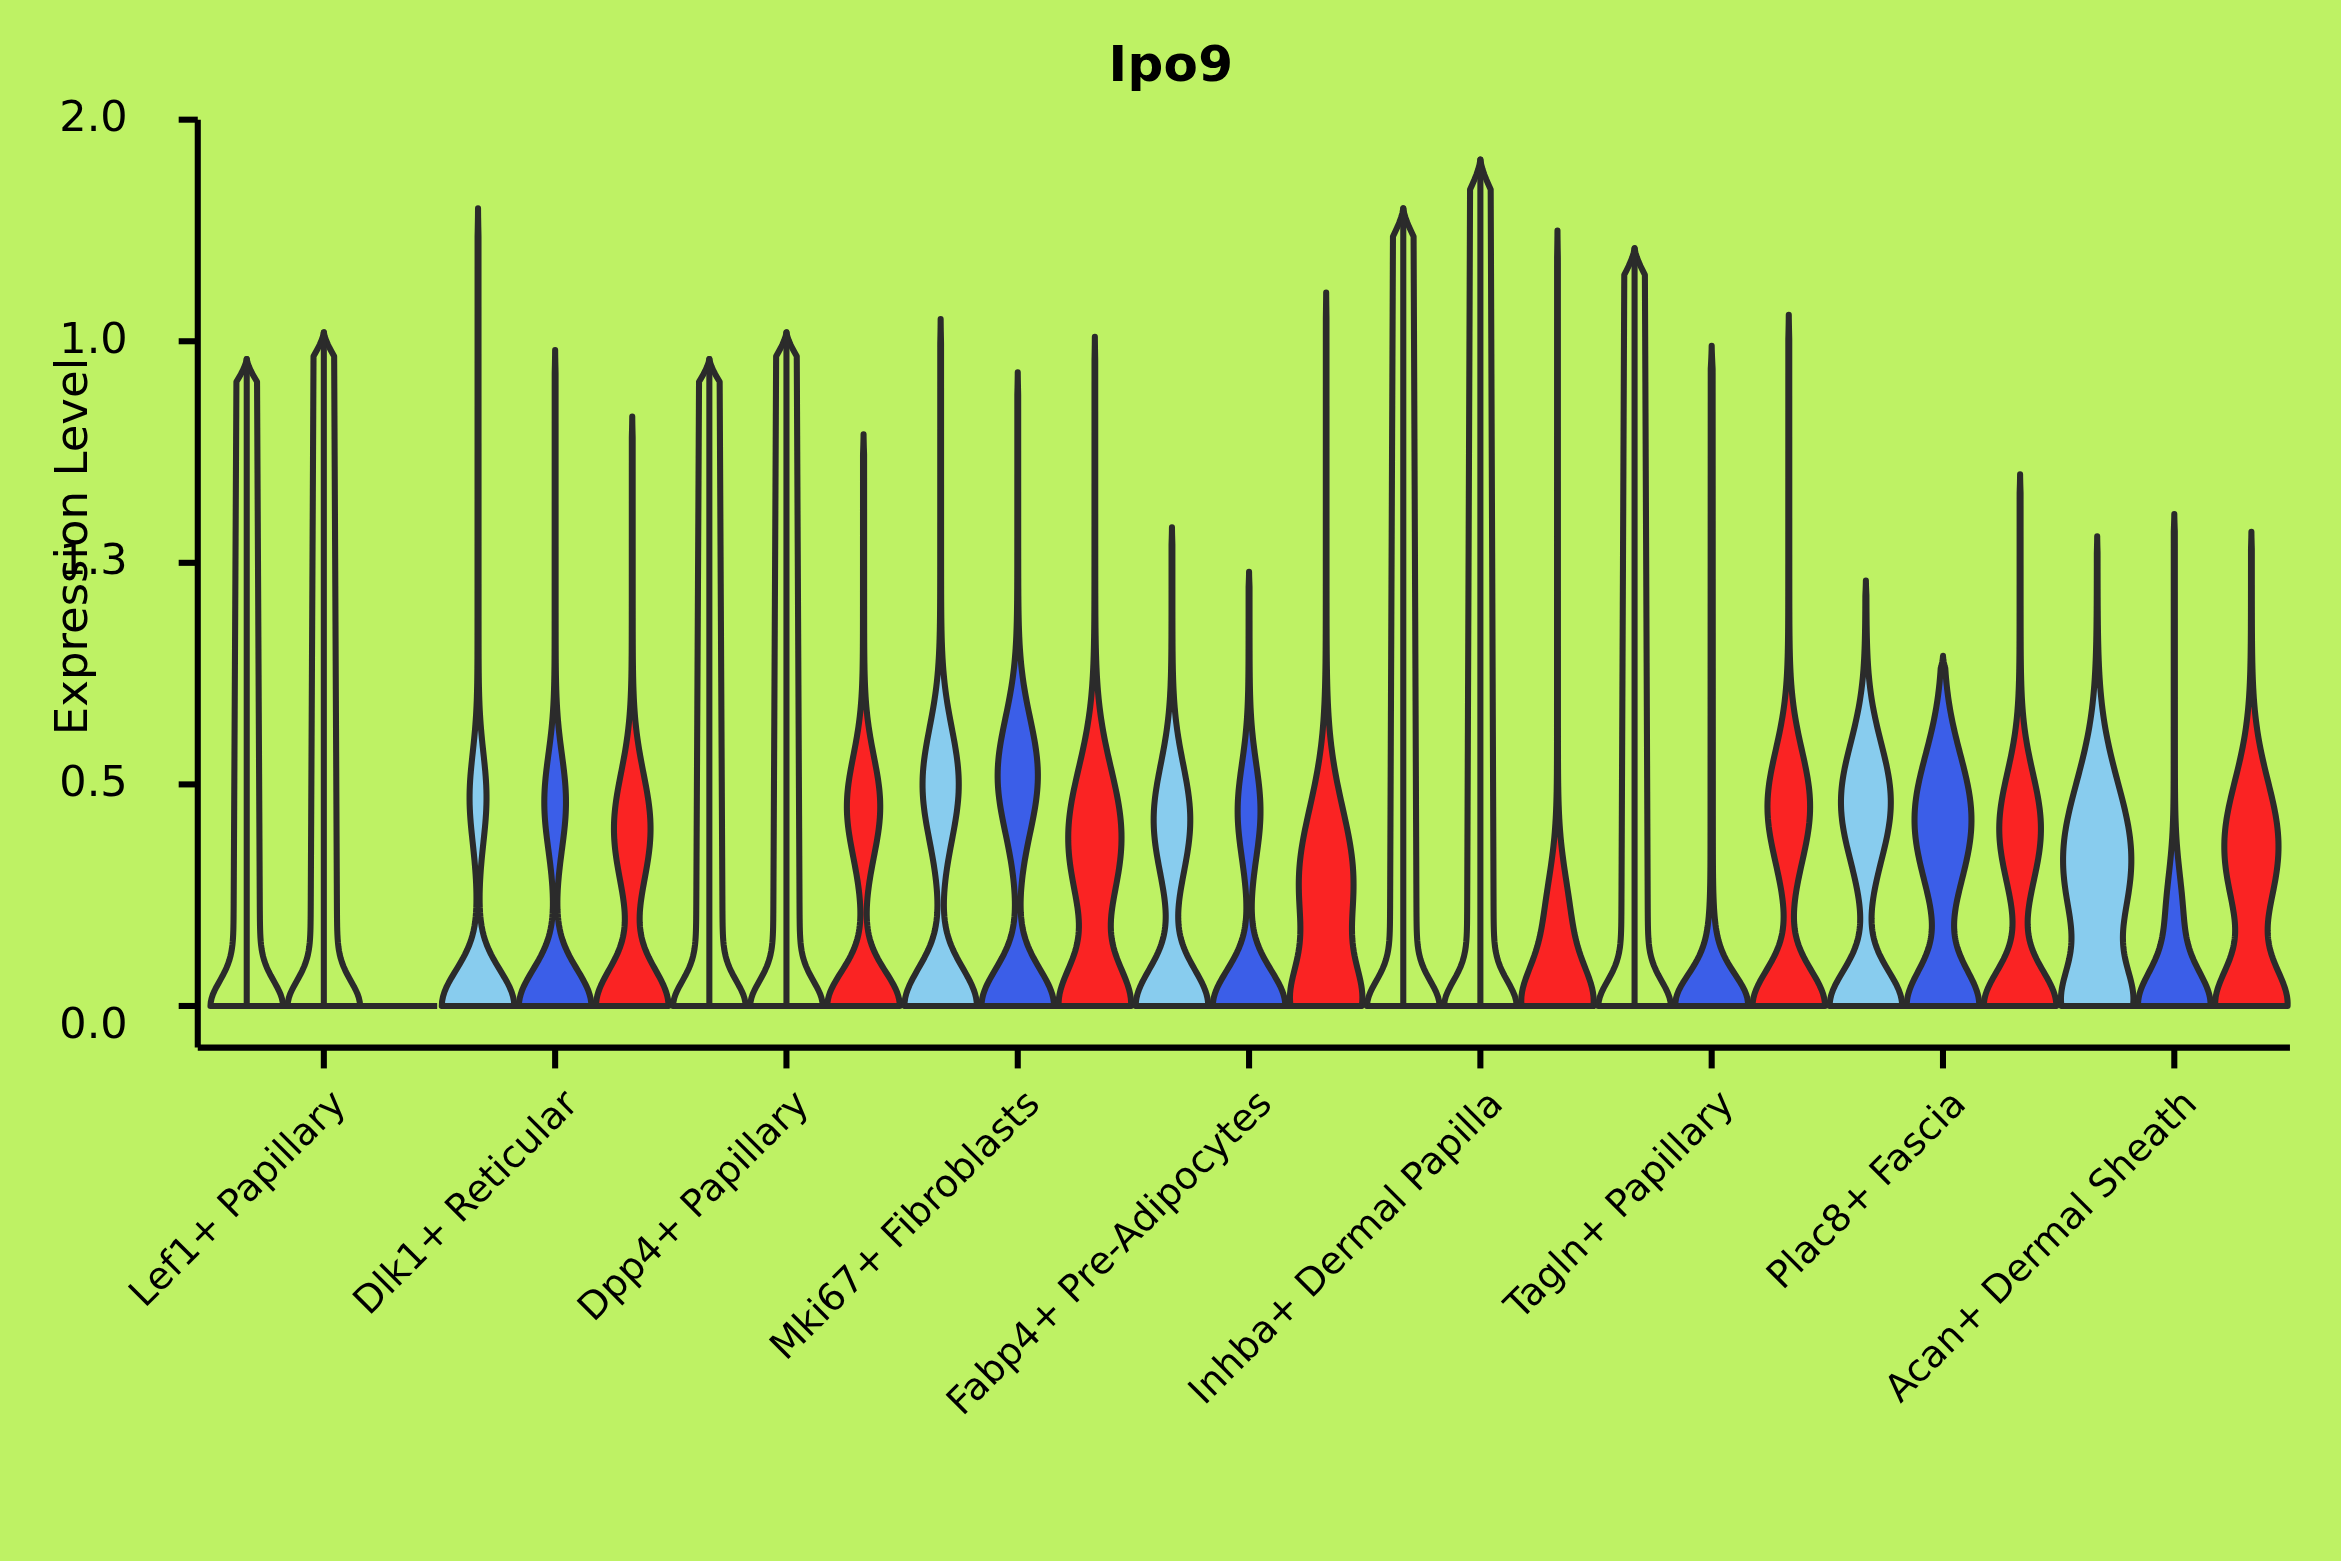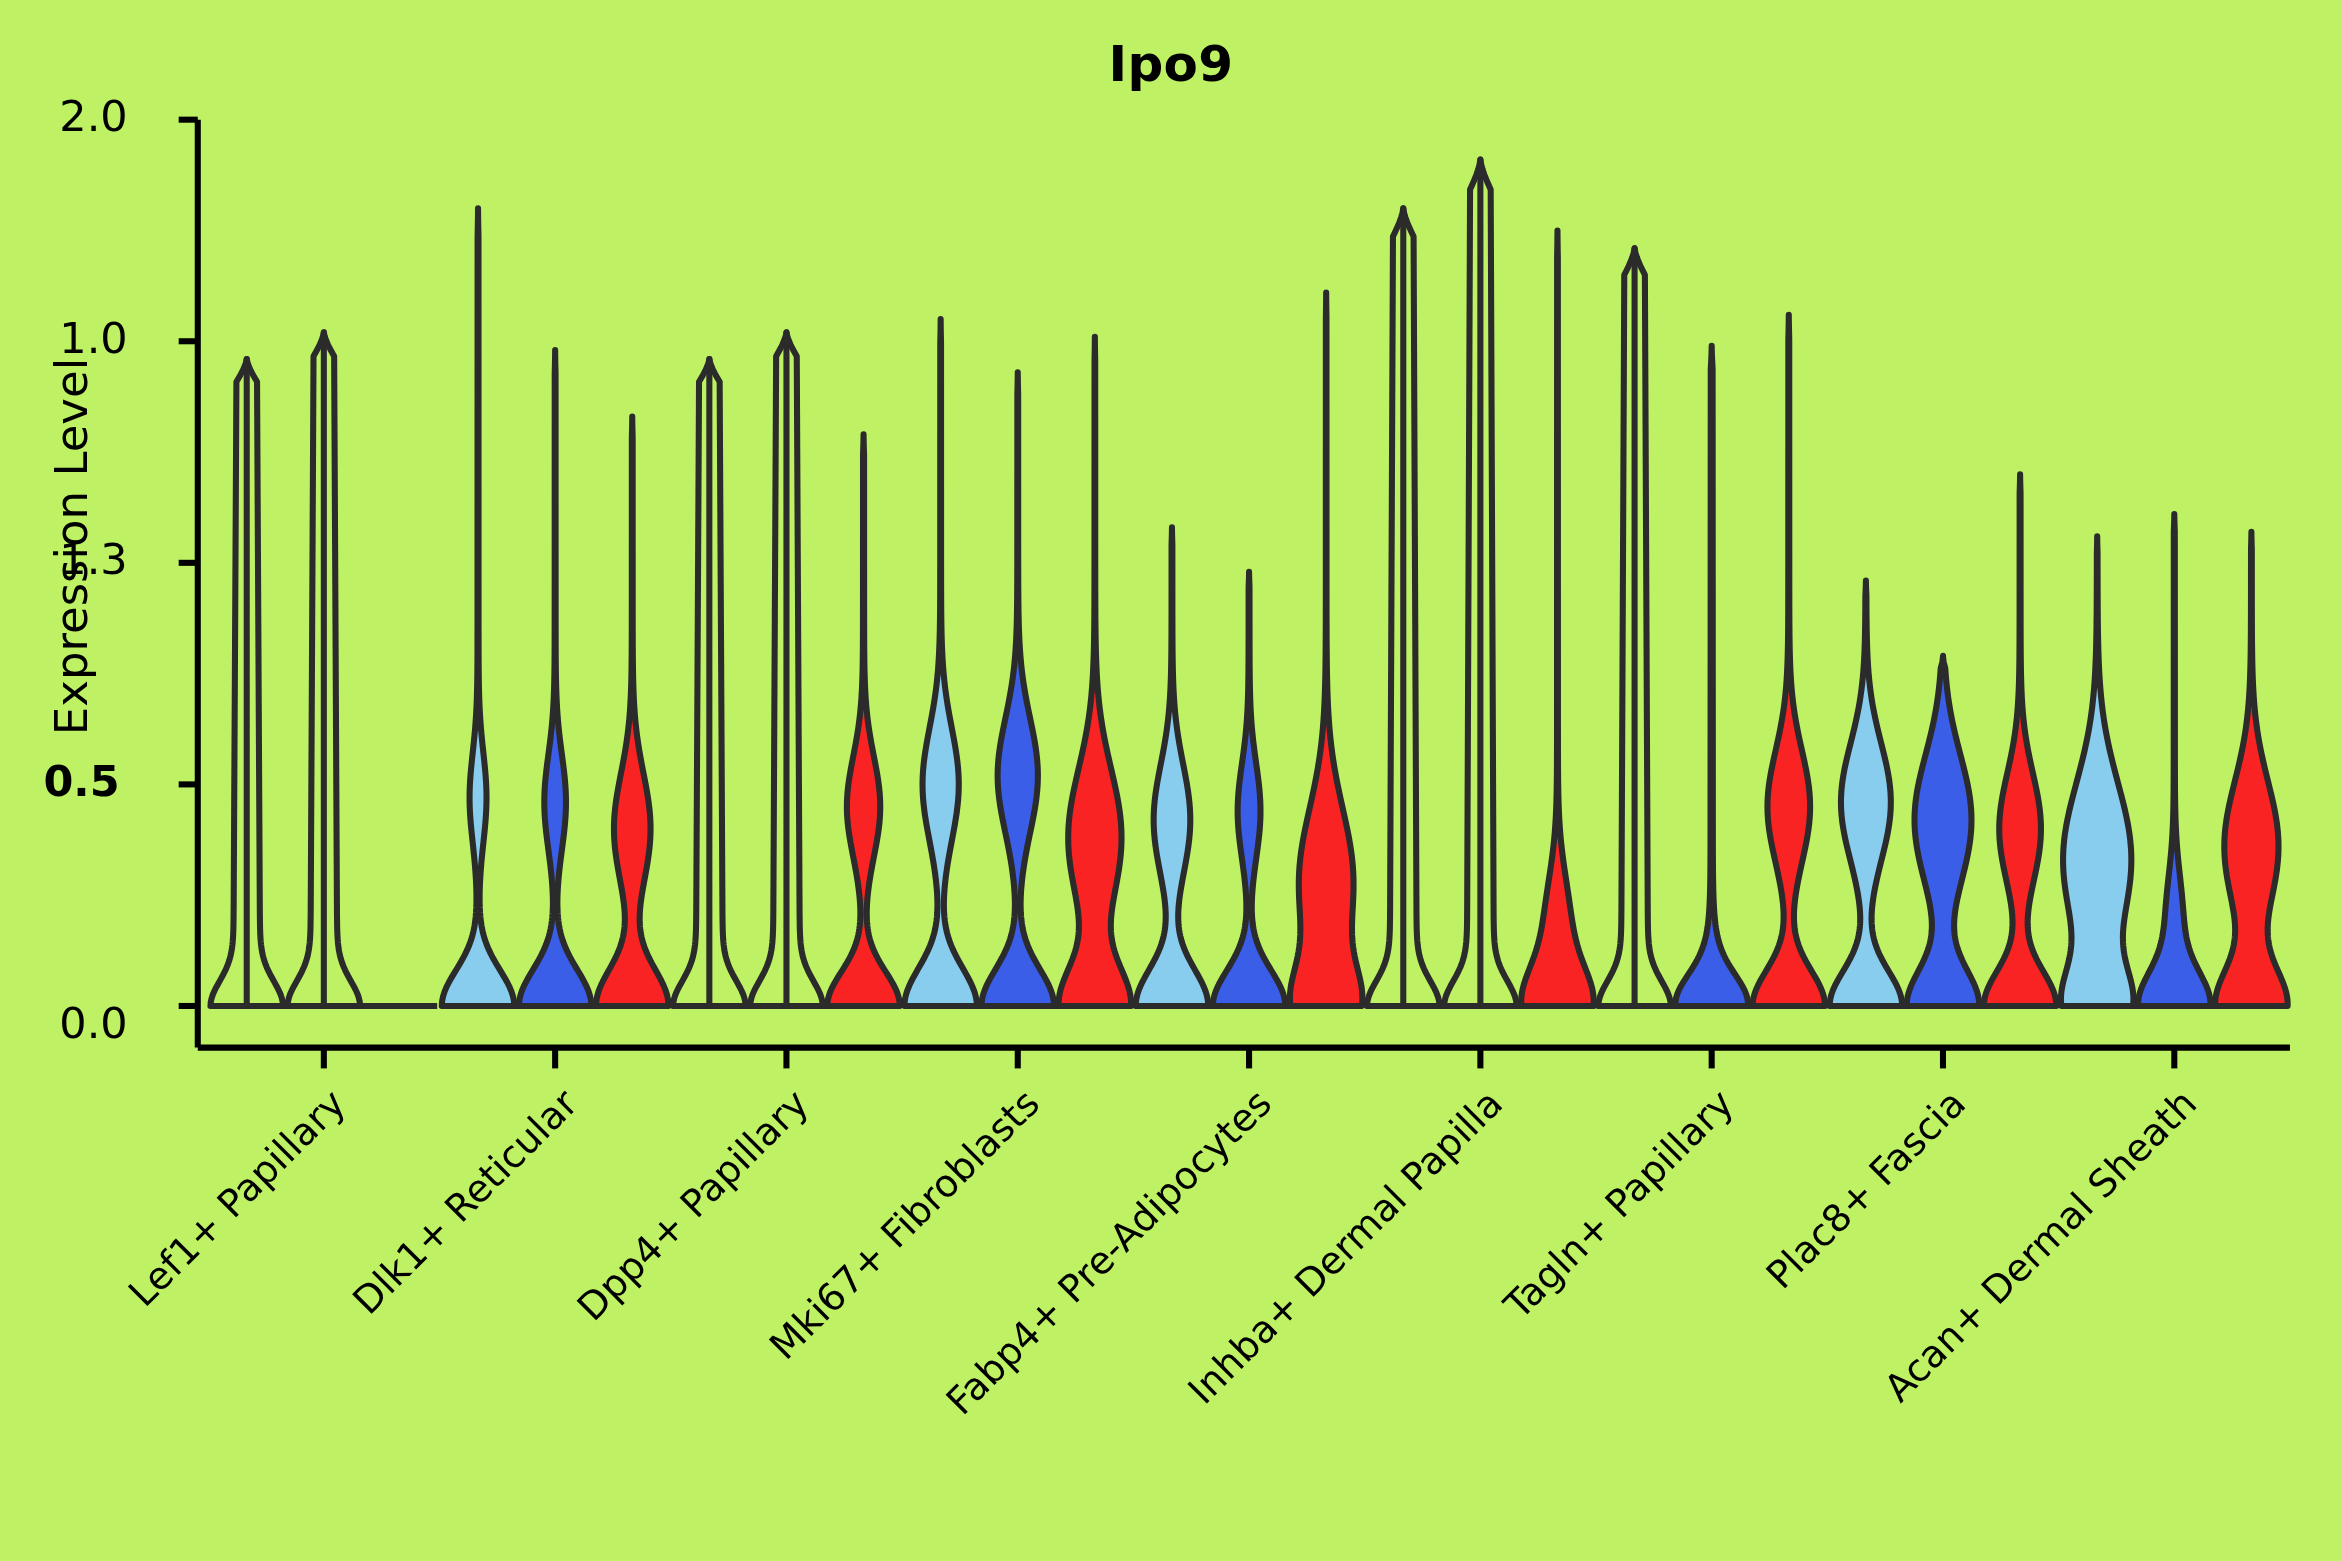--- a/index.html
+++ b/index.html
@@ -141,21 +141,21 @@
         <line x1="1440" y1="1208" x2="1440" y2="1232" stroke="#000000" stroke-width="7"></line>
         <line x1="1706.6666666666667" y1="1208" x2="1706.6666666666667" y2="1232" stroke="#000000" stroke-width="7"></line>
         <line x1="1973.3333333333335" y1="1208" x2="1973.3333333333335" y2="1232" stroke="#000000" stroke-width="7"></line>
         <line x1="2240" y1="1208" x2="2240" y2="1232" stroke="#000000" stroke-width="7"></line>
         <line x1="2506.666666666667" y1="1208" x2="2506.666666666667" y2="1232" stroke="#000000" stroke-width="7"></line>
       </g>
   </svg>
 
   <div id="ytick-layer">
       <div class="ytick-label" style="left: 24px; top: 998px;">0.0</div>
-      <div class="ytick-label" style="left: 12px; top: 756px; font-weight: bold;">0.5</div>
+      <div class="ytick-label" style="left: 24px; top: 756px;">0.5</div>
       <div class="ytick-label" style="left: 24px; top: 534px;">1.3</div>
       <div class="ytick-label" style="left: 24px; top: 313px;">1.0</div>
       <div class="ytick-label" style="left: 24px; top: 91px;">2.0</div>
     </div>
   <div id="xtick-layer">
       <div class="xtick-label" style="left: -544px; top: 1081px; width: 867px;">Lef1+ Papillary</div>
       <div class="xtick-label" style="left: -312px; top: 1081px; width: 867px;">Dlk1+ Reticular</div>
       <div class="xtick-label" style="left: -81px; top: 1081px; width: 867px;">Dpp4+ Papillary</div>
       <div class="xtick-label" style="left: 150px; top: 1081px; width: 867px;">Mki67+ Fibroblasts</div>
       <div class="xtick-label" style="left: 382px; top: 1081px; width: 867px;">Fabp4+ Pre-Adipocytes</div>

